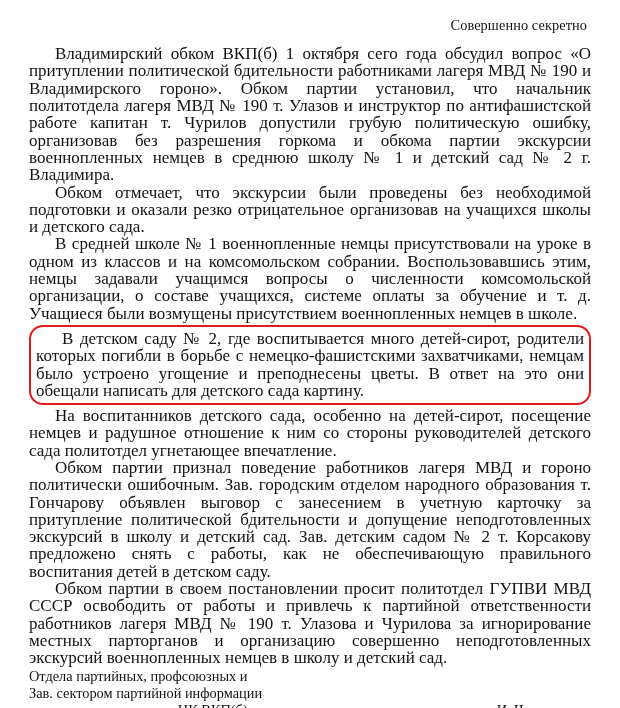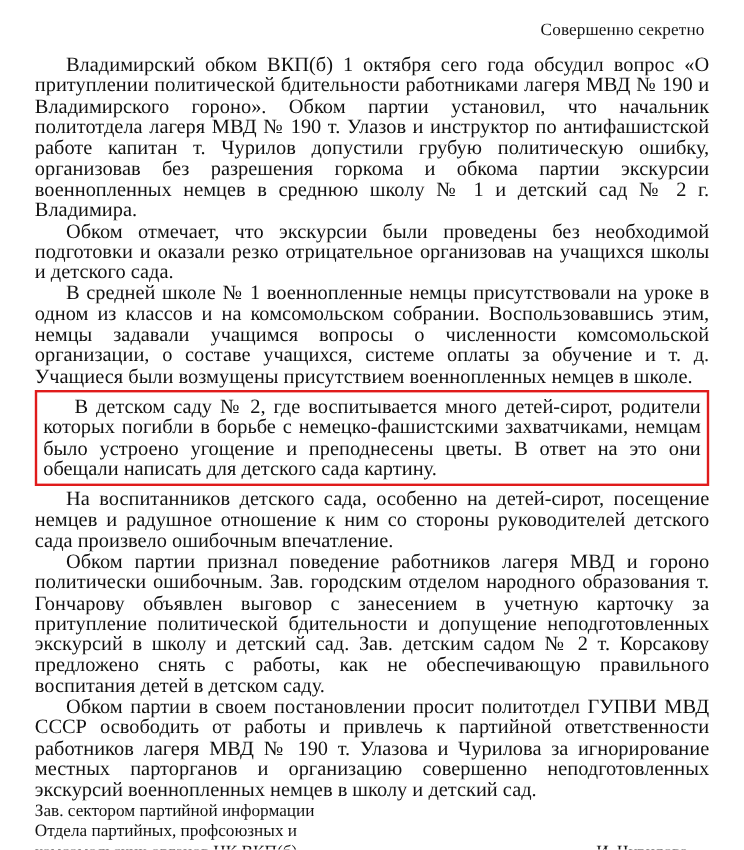--- a/index.html
+++ b/index.html
@@ -109,34 +109,34 @@
 
 
   <div class="body-block">
 
     <p class="para">Владимирский обком ВКП(б) 1 октября сего года обсудил вопрос «О притуплении политической бдительности работниками лагеря МВД № 190 и Владимирского гороно». Обком партии установил, что начальник политотдела лагеря МВД № 190 т. Улазов и инструктор по антифашистской работе капитан т. Чурилов допустили грубую политическую ошибку, организовав без разрешения горкома и обкома партии экскурсии военнопленных немцев в среднюю школу № 1 и детский сад № 2 г. Владимира.</p>
 
     <p class="para">Обком отмечает, что экскурсии были проведены без необходимой подготовки и оказали резко отрицательное организовав на учащихся школы и детского сада.</p>
 
     <p class="para">В средней школе № 1 военнопленные немцы присутствовали на уроке в одном из классов и на комсомольском собрании. Воспользовавшись этим, немцы задавали учащимся вопросы о численности комсомольской организации, о составе учащихся, системе оплаты за обучение и т. д. Учащиеся были возмущены присутствием военнопленных немцев в школе.</p>
 
-    <div class="highlight-wrap" style="border-color: rgb(224, 27, 27);">
+    <div class="highlight-wrap" style="border-color: rgb(224, 27, 27); border-radius: 14px;">
       <p class="para">В детском саду № 2, где воспитывается много детей-сирот, родители которых погибли в борьбе с немецко-фашистскими захватчиками, немцам было устроено угощение и преподнесены цветы. В ответ на это они обещали написать для детского сада картину.</p>
     </div>
 
-    <p class="para">На воспитанников детского сада, особенно на детей-сирот, посещение немцев и радушное отношение к ним со стороны руководителей детского сада произвело ошибочным впечатление.</p>
+    <p class="para">На воспитанников детского сада, особенно на детей-сирот, посещение немцев и радушное отношение к ним со стороны руководителей детского сада политотдел угнетающее впечатление.</p>
 
     <p class="para">Обком партии признал поведение работников лагеря МВД и гороно политически ошибочным. Зав. городским отделом народного образования т. Гончарову объявлен выговор с занесением в учетную карточку за притупление политической бдительности и допущение неподготовленных экскурсий в школу и детский сад. Зав. детским садом № 2 т. Корсакову предложено снять с работы, как не обеспечивающую правильного воспитания детей в детском саду.</p>
 
     <p class="para">Обком партии в своем постановлении просит политотдел ГУПВИ   МВД СССР освободить от работы и привлечь к партийной ответственности работников лагеря МВД № 190 т. Улазова и Чурилова за игнорирование местных парторганов и организацию совершенно неподготовленных экскурсий военнопленных немцев в школу и детский сад.</p>
 
   </div>
 
   <div class="sig-block">
+    <div class="sig-line">Отдела партийных, профсоюзных и</div>
     <div class="sig-line">Зав. сектором партийной информации</div>
-    <div class="sig-line">Отдела партийных, профсоюзных и</div>
     <div class="sig-row">
       <div class="sig-line">комсомольских органов ЦК ВКП(б)</div>
       <div class="sig-name">И. Чурилова</div>
     </div>
   </div>
 
 </div>
 
 </body></html>

